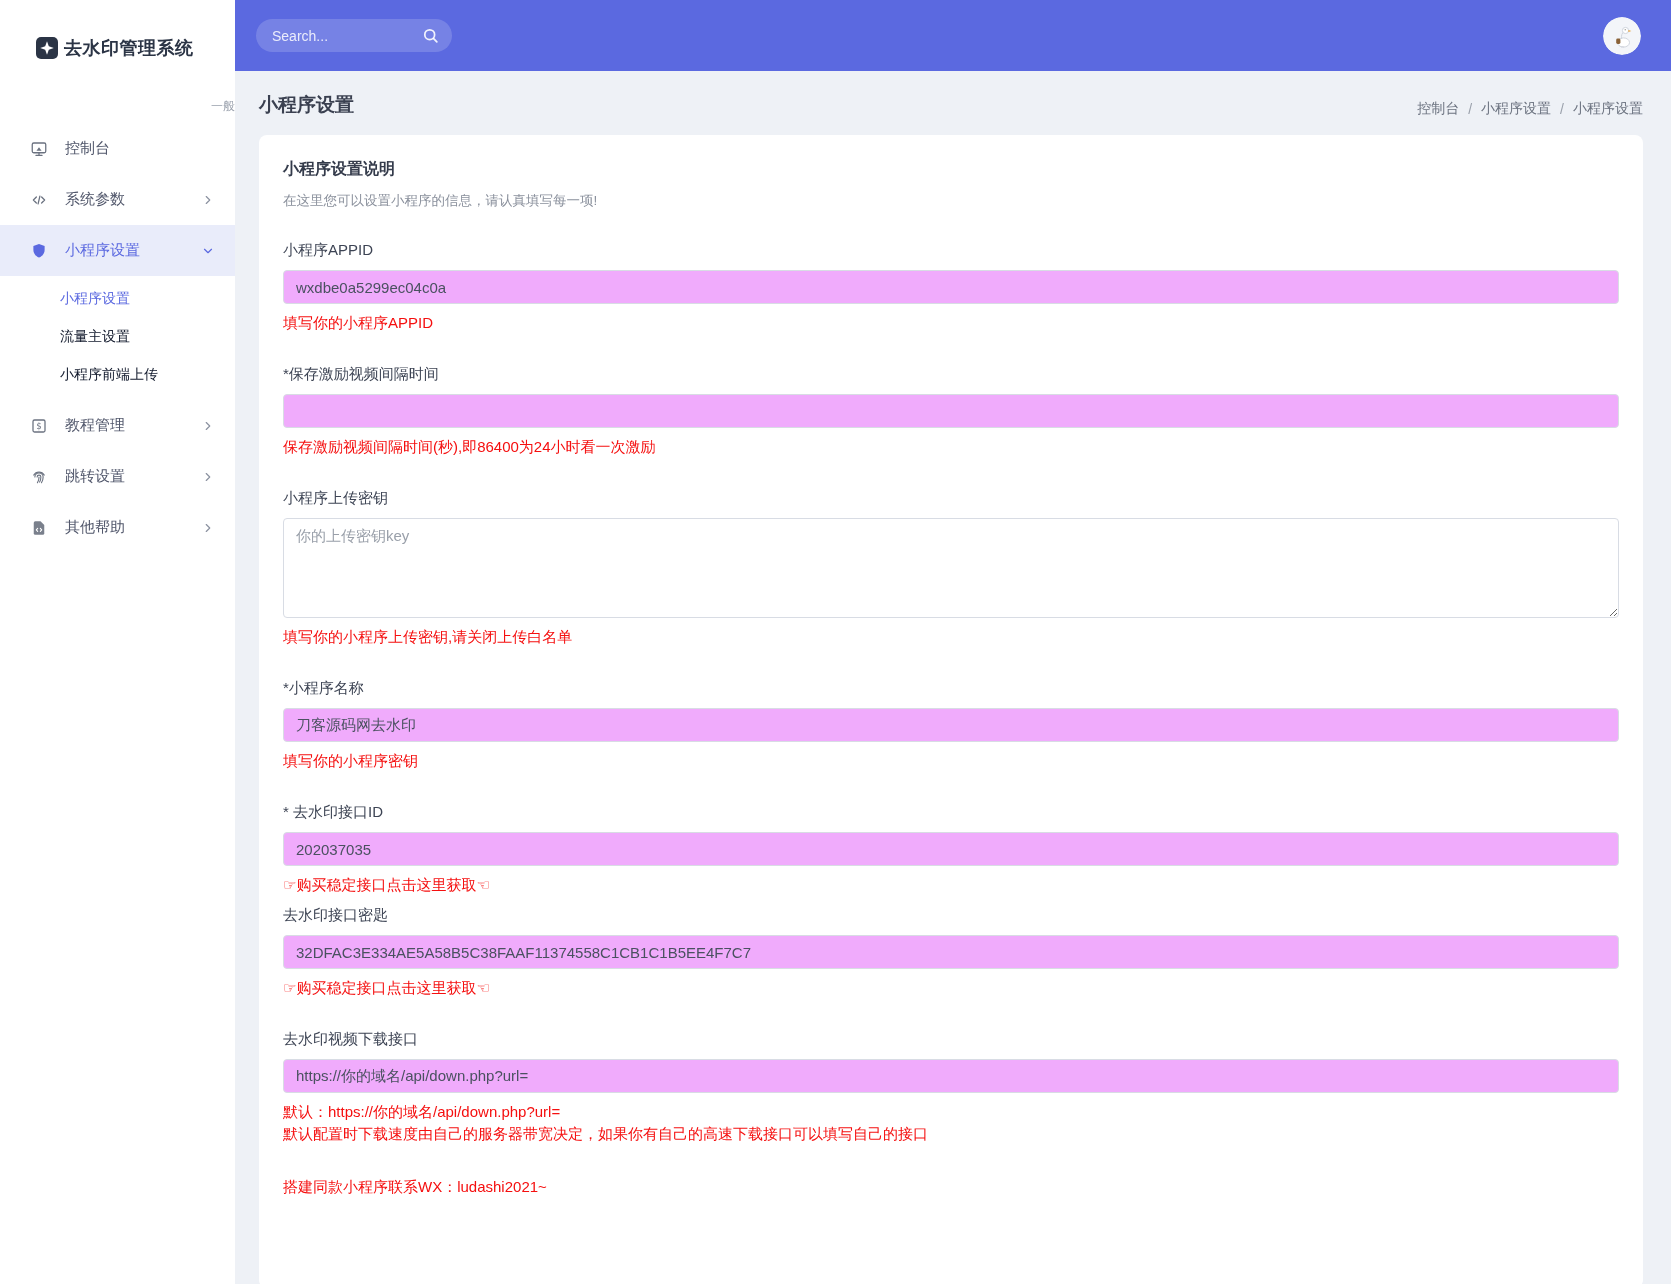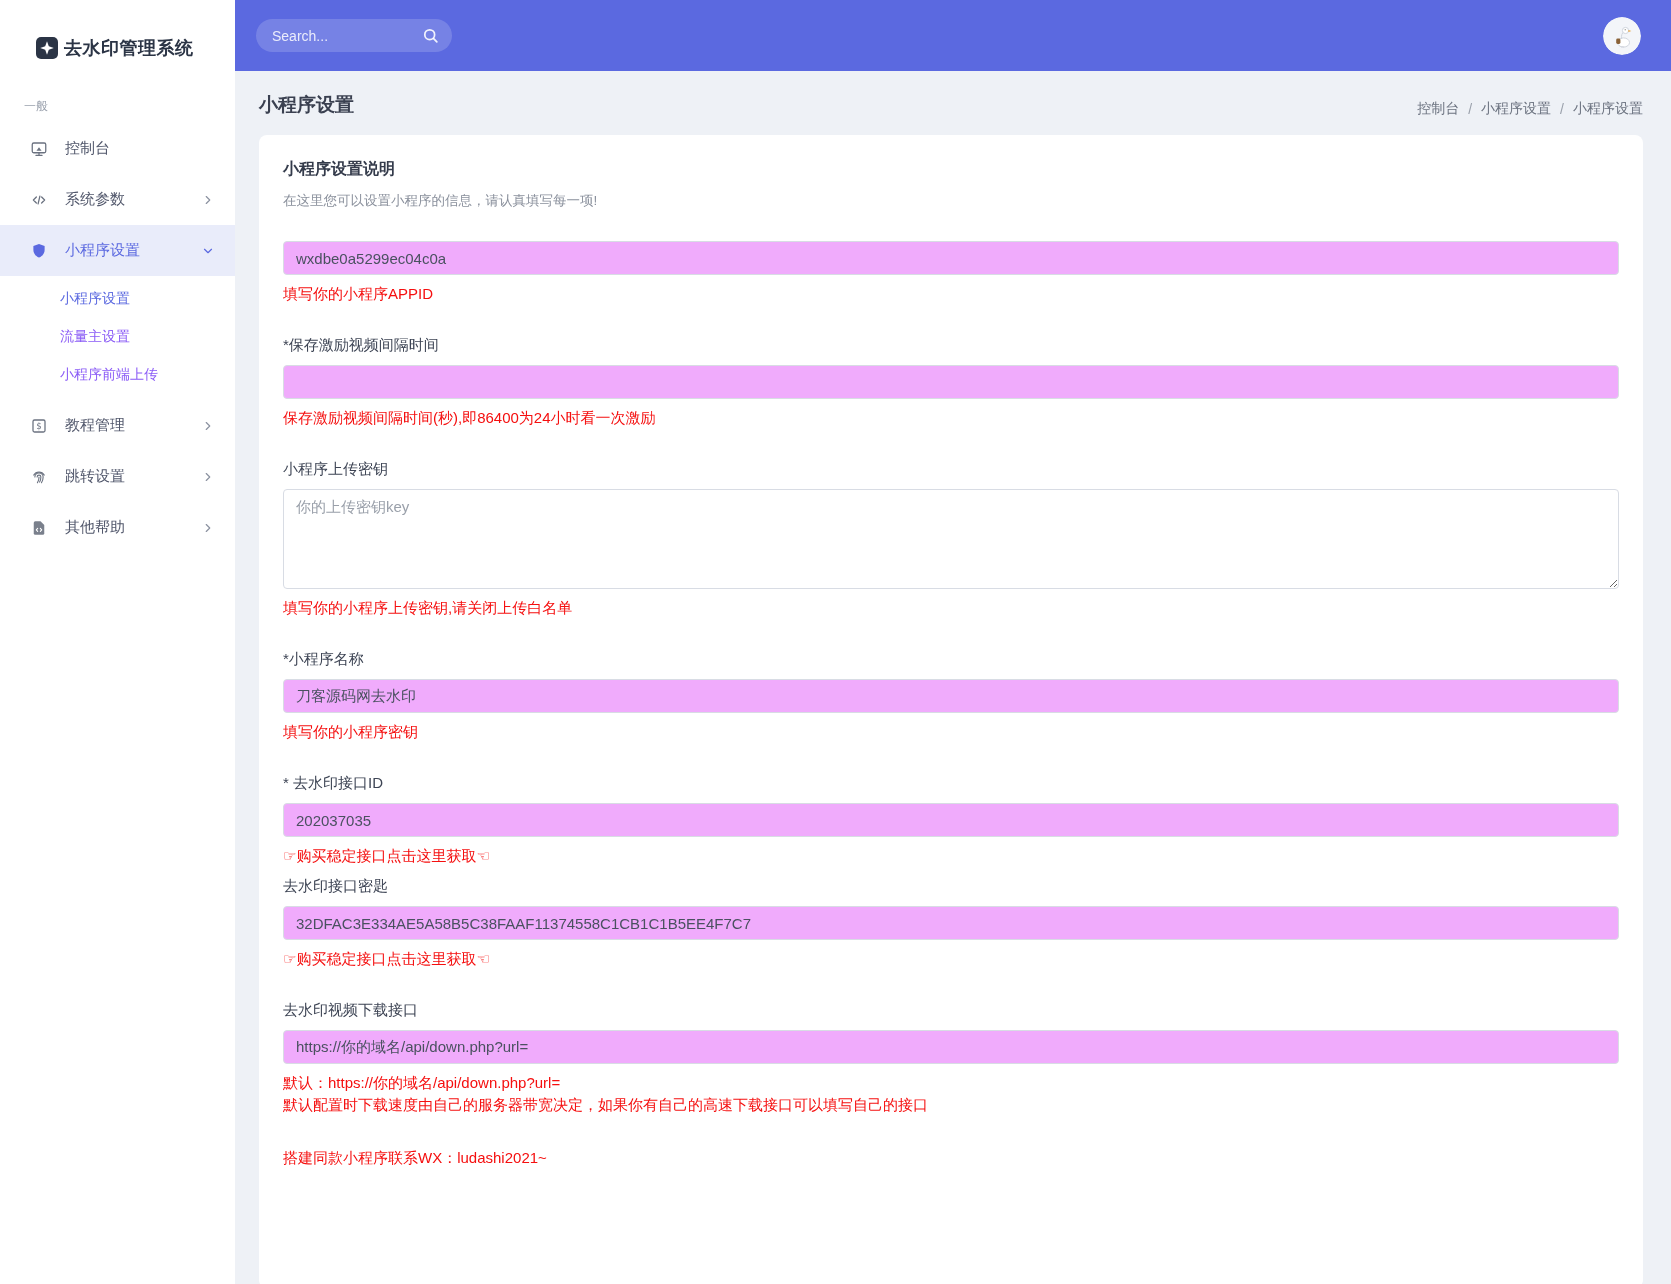--- a/index.html
+++ b/index.html
@@ -8,31 +8,31 @@
     --icon:#6b7280;
   }
   *{box-sizing:border-box;margin:0;padding:0;}
   html,body{width:1671px;height:1284px;overflow:hidden;}
   body{font-family:"Liberation Sans","DejaVu Sans",sans-serif;background:var(--content-bg);color:var(--text);}
 
   
   .sidebar{position:absolute;left:0;top:0;width:235px;height:100%;background:#fff;z-index:3;}
   .logo{display:flex;align-items:center;padding:36px 20px 0 36px;text-align:center;}
   .logo-text{font-size:18px;font-weight:bold;color:#2b3445;margin-left:6px;letter-spacing:.5px;}
-  .section-label{font-size:12px;color:#9aa1ad;padding:38px 0 0 24px;}
+  .section-label{font-size:12px;color:#9aa1ad;padding:38px 0 0 24px;text-align:right;}
   .nav{margin-top:8px;}
   .nav-item{display:flex;align-items:center;height:51px;padding:0 20px 0 30px;cursor:pointer;color:#51576b;}
   .nav-item .nav-label{font-size:15px;margin-left:17px;flex:1;}
   .nav-item .nav-arrow{display:flex;color:#8b92a0;}
   .nav-item.active{background:var(--accent-soft);color:var(--accent);}
   .nav-item.active .nav-label{color:var(--accent);}
   .nav-item.active .nav-arrow{color:var(--accent);}
   .nav-ic{display:flex;width:18px;justify-content:center;}
   .subnav{padding:4px 0 6px 0;}
-  .sub-item{display:flex;align-items:center;height:38px;padding-left:60px;font-size:14px;color:#8b5cf6;cursor:pointer;}
+  .sub-item{display:flex;align-items:center;height:38px;padding-left:60px;font-size:14px;color:#0f172a;cursor:pointer;}
   .sub-item.active{color:var(--accent);}
 
   
   .topbar{position:absolute;left:235px;right:0;top:0;height:71px;background:var(--accent);display:flex;align-items:center;z-index:2;}
   .search-pill{position:relative;margin-left:21px;width:196px;height:33px;background:rgba(255,255,255,.17);border-radius:17px;display:flex;align-items:center;}
   .search-input{flex:1;height:100%;background:transparent;border:none;outline:none;color:#fff;font-size:14px;padding:0 36px 0 16px;font-family:inherit;}
   .search-input::placeholder{color:rgba(255,255,255,.85);}
   .search-ic{position:absolute;right:12px;top:7px;display:flex;}
   .avatar{position:absolute;right:30px;top:17px;width:38px;height:38px;border-radius:50%;overflow:hidden;cursor:pointer;box-shadow:0 0 0 0 rgba(0,0,0,.05);}
 
@@ -207,20 +207,21 @@
       <span class="crumb-sep">/</span>
       <span class="crumb">小程序设置</span>
     </div>
   </div>
 
   <section class="card">
     <h2 class="card-heading">小程序设置说明</h2>
     <div class="card-sub">在这里您可以设置小程序的信息，请认真填写每一项!</div>
 
     <div class="fg">
+      <div class="f-label">小程序APPID</div>
       <input class="f-input" type="text" value="wxdbe0a5299ec04c0a" style="">
       <div class="helper">填写你的小程序APPID</div>
     </div>
 
     <div class="fg">
       <div class="f-label">*保存激励视频间隔时间</div>
       <input class="f-input" type="text" value="" style="">
       <div class="helper">保存激励视频间隔时间(秒),即86400为24小时看一次激励</div>
     </div>
 

